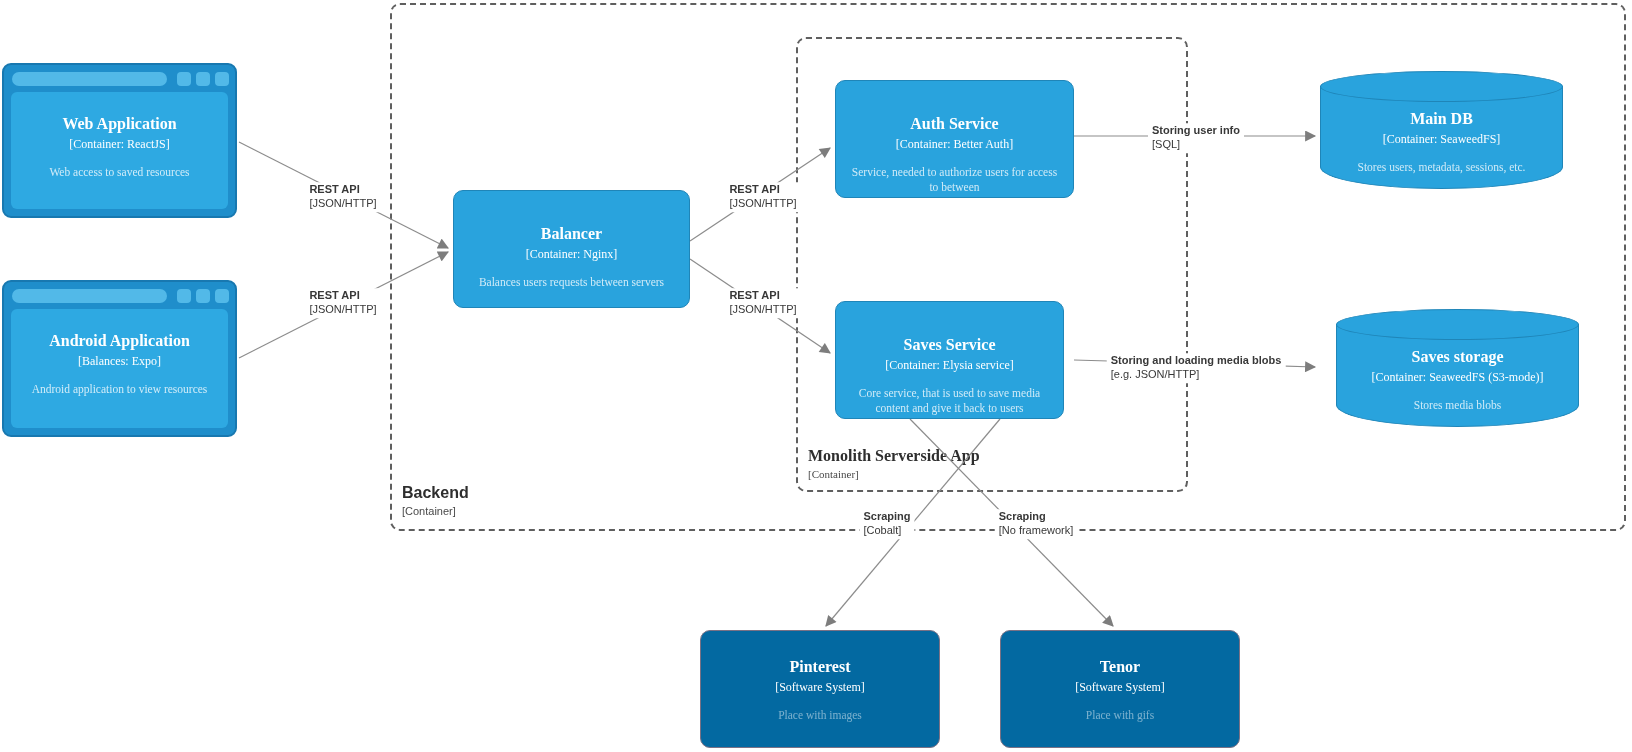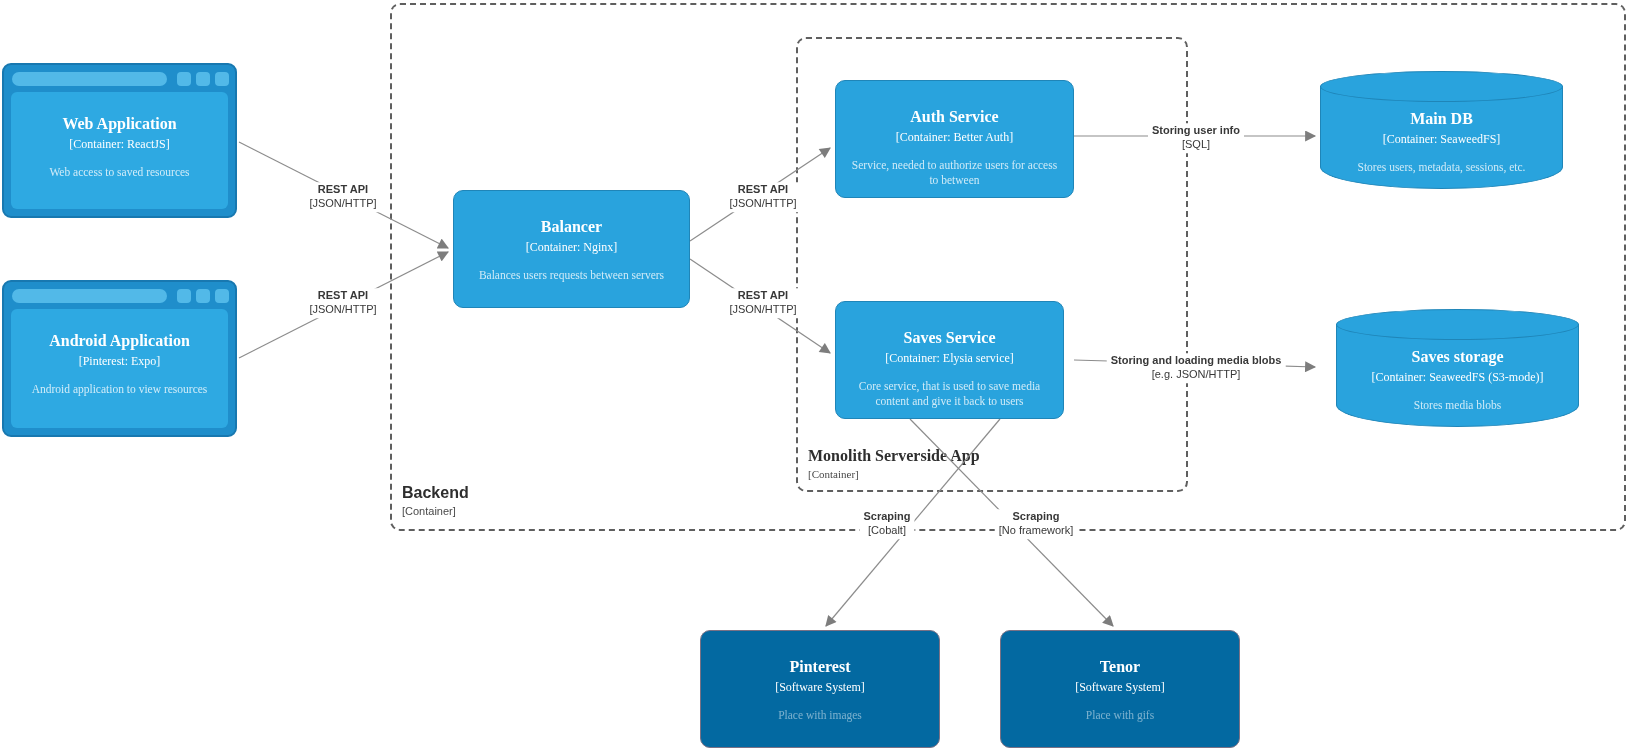--- a/index.html
+++ b/index.html
@@ -14,21 +14,21 @@
   .blabel{position:absolute;left:10px;}
   .b-backend .blabel{bottom:12px;}
   .b-monolith .blabel{bottom:10px;}
   .btitle{font-size:16px;font-weight:bold;color:#2e2e2e;}
   .bsub{font-size:11px;color:#494949;margin-top:3px;}
   
   #edges{position:absolute;left:0;top:0;z-index:2;}
   #edges line{stroke:#8c8c8c;stroke-width:1.2;}
   
   .node{position:absolute;z-index:3;box-sizing:border-box;text-align:center;color:#fff;font-family:Liberation Serif, serif;}
-  .rectnode{background:#29a3dd;border:1.5px solid #1f85b8;border-radius:10px;padding-top:26px;}
+  .rectnode{background:#29a3dd;border:1.5px solid #1f85b8;border-radius:10px;padding-top:33px;}
   .nt{font-size:16px;font-weight:bold;line-height:1.2;}
   .ns{font-size:12px;margin-top:4px;}
   .nd{font-size:11.5px;margin-top:13px;line-height:1.3;color:rgba(255,255,255,0.78);padding:0 10px;}
   .n-balancer{left:453px;top:190px;width:237px;height:118px;}
   .n-auth{left:835px;top:80px;width:239px;height:118px;}
   .n-saves{left:835px;top:301px;width:229px;height:118px;}
   
   .browser{background:#1f8ecb;border:2px solid #1878b0;border-radius:9px;}
   .n-webapp{left:2px;top:63px;width:235px;height:155px;}
   .n-android{left:2px;top:280px;width:235px;height:157px;}
@@ -43,21 +43,21 @@
   .n-storage{left:1320px;top:309px;width:243px;height:118px;margin-left:16px;}
   .cylbody{position:absolute;left:0;right:0;top:15px;bottom:0;background:#29a3dd;border:1.5px solid #1f85b8;border-top:none;border-radius:0 0 50% 50% / 0 0 22px 22px;box-sizing:border-box;}
   .cyltop{position:absolute;left:0;right:0;top:0;height:31px;background:#29a3dd;border:1.5px solid #1f85b8;border-radius:50%;box-sizing:border-box;}
   .cyltext{position:relative;z-index:2;padding-top:38px;}
   
   .ext{background:#0369a1;border:1.5px solid #7a7185;border-radius:10px;padding-top:26px;}
   .ext .nd{color:rgba(255,255,255,0.48);}
   .n-pinterest{left:700px;top:630px;width:240px;height:118px;}
   .n-tenor{left:1000px;top:630px;width:240px;height:118px;}
   
-  .elabel{position:absolute;z-index:4;transform:translate(-50%,-50%);background:#ffffff;text-align:center;padding:1px 4px;line-height:1.25;white-space:nowrap;}
+  .elabel{position:absolute;z-index:4;transform:translate(-50%,-50%);background:#ffffff;padding:1px 4px;line-height:1.25;white-space:nowrap;}
   .eb{font-size:11px;font-weight:bold;color:#383838;}
   .et{font-size:11px;color:#383838;}
   .l-rest1{left:343px;top:197px;}
   .l-rest2{left:343px;top:303px;}
   .l-rest3{left:763px;top:197px;}
   .l-rest4{left:763px;top:303px;}
   .l-storeuser{left:1196px;top:138px;}
   .l-storemedia{left:1196px;top:368px;}
   .l-scrape1{left:887px;top:524px;}
   .l-scrape2{left:1036px;top:524px;}
@@ -112,21 +112,21 @@
 
   <div class="node browser n-android">
     <div class="btopbar">
       <div class="addrbar"></div>
       <div class="wbtn b1"></div>
       <div class="wbtn b2"></div>
       <div class="wbtn b3"></div>
     </div>
     <div class="bpanel">
       <div class="nt">Android Application</div>
-      <div class="ns">[Pinterest: Expo]</div>
+      <div class="ns">[Balances: Expo]</div>
       <div class="nd">Android application to view resources</div>
     </div>
   </div>
 
   <div class="node rectnode n-balancer">
     <div class="nt">Balancer</div>
     <div class="ns">[Container: Nginx]</div>
     <div class="nd">Balances users requests between servers</div>
   </div>
 

